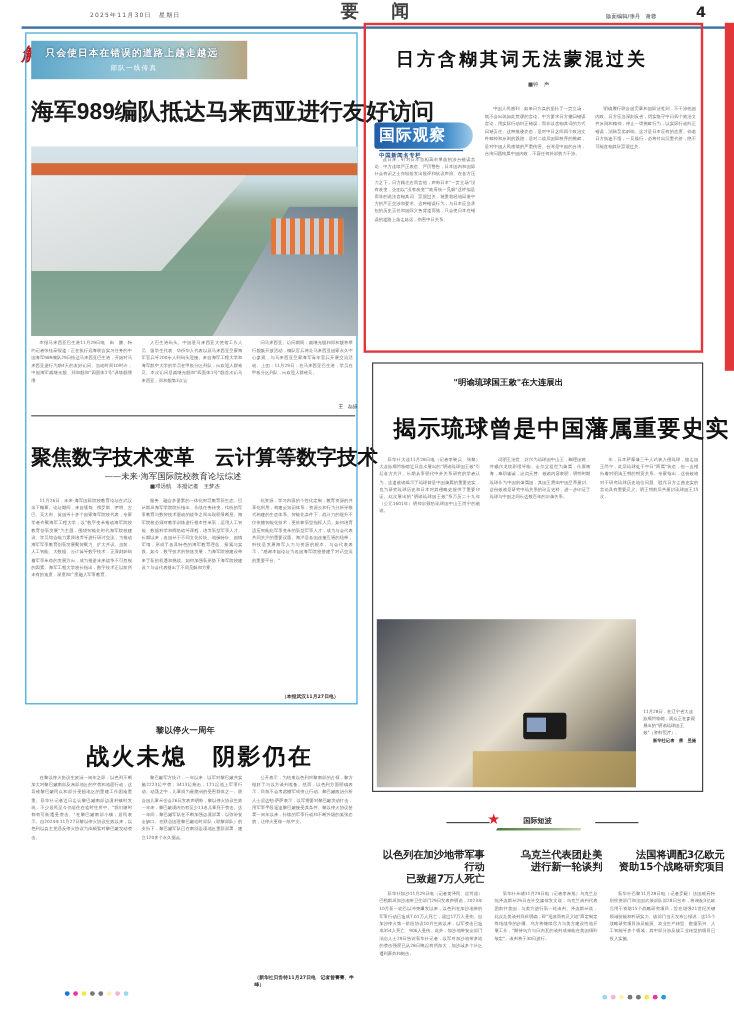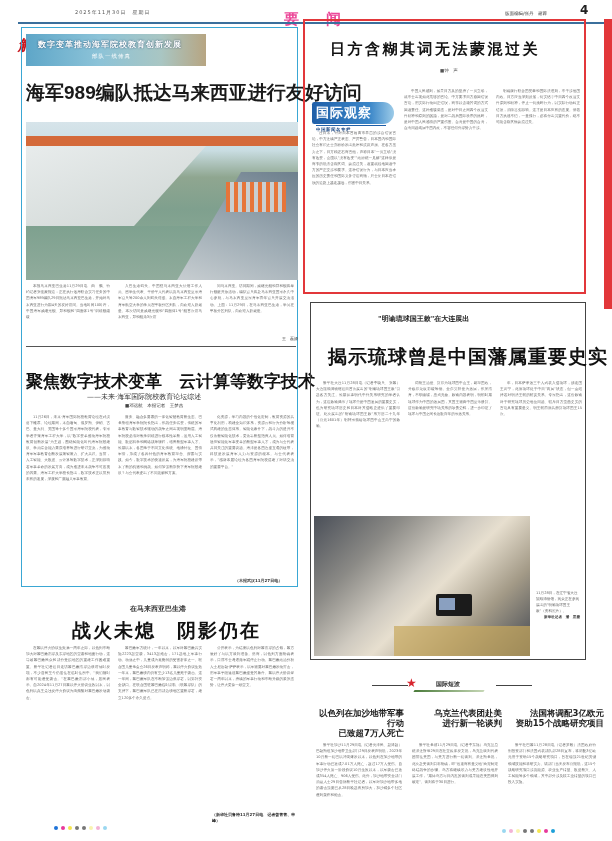--- a/index.html
+++ b/index.html
@@ -1,20 +1,20 @@
 <!DOCTYPE html>
 <html><head>
 <meta charset="utf-8">
 <style>
   * { box-sizing: border-box; margin: 0; padding: 0; }
   body { width: 612px; height: 841px; background: #fff; font-family: "DejaVu Sans", sans-serif; color: #333; position: relative; overflow: hidden; }
   .abs { position: absolute; }
   .masthead-logo { left: 18px; top: 4px; font-family: "DejaVu Serif", serif; font-style: italic; font-weight: bold; color: #c8161d; font-size: 15px; letter-spacing: 1px; margin-top: 32px; }
   .masthead-date { left: 75px; top: 9px; font-size: 5px; color: #555; letter-spacing: 1px; }
-  .section-title { left: 284px; top: 10px; font-size: 15px; font-weight: bold; color: #ec4899; letter-spacing: 6px; }
+  .section-title { left: 284px; top: 0; font-size: 15px; font-weight: bold; color: #404040; letter-spacing: 6px; }
   .editors { left: 505px; top: 11px; font-size: 4.5px; color: #333; }
   .page-num { left: 580px; top: 3px; font-size: 12px; font-weight: bold; color: #222; }
   .top-rule { left: 18px; top: 22px; width: 594px; height: 2px; background: #3b6f9c; }
   .text-col { font-size: 3.6px; line-height: 6.2px; color: #6a6a6a; text-align: justify; overflow: hidden; }
   .text-col p { text-indent: 7px; }
 
   
   .left-box { left: 21px; top: 27px; width: 277px; height: 560px; border: 1px solid #3aa7d4; }
   .banner { left: 26px; top: 34px; width: 180px; height: 32px; background: linear-gradient(90deg,#5ea6c8 0%,#8cc3d8 40%,#a9c6c3 75%,#b7a582 100%); }
   .banner-t1 { left: 38px; top: 39px; font-size: 8px; font-weight: bold; color: #fff; letter-spacing: 1px; text-shadow: 0 0 2px #246; }
@@ -72,21 +72,21 @@
 <div class="abs masthead-logo">解放军报</div>
 <div class="abs masthead-date">2025年11月30日　星期日</div>
 <div class="abs section-title">要　闻</div>
 <div class="abs editors">版面编辑/张丹　谢蓉</div>
 <div class="abs page-num">4</div>
 <div class="abs top-rule"></div>
 
 <div class="abs left-box"></div>
 
 <div class="abs banner"></div>
-<div class="abs banner-t1">数字变革推动海军院校教育创新发展</div>
+<div class="abs banner-t1">只会使日本在错误的道路上越走越远</div>
 <div class="abs banner-t2">部队一线传真</div>
 
 <div class="abs h-navy">海军989编队抵达马来西亚进行友好访问</div>
 
 <div class="abs photo1">
   <div class="water"></div>
   <div class="roof"></div>
   <div class="pier"></div>
   <div class="ship"></div>
   <div class="sailors"></div>
@@ -113,21 +113,21 @@
     <p>11月26日，未来·海军国际院校教育论坛在武汉落下帷幕。论坛期间，来自缅甸、俄罗斯、伊朗、古巴、意大利、英国等十多个国家海军院校代表，专家学者齐聚海军工程大学，以"数字变革推动海军院校教育创新发展"为主题，围绕智能化时代海军院校建设、学员综合能力素质培养等进行研讨交流，为推动海军军事教育创新发展聚智聚力、扩大共识。当前，人工智能、大数据、云计算等数字技术，正深刻影响着军事革命的发展方向，成为推进未来战争不可忽视的因素。海军工程大学校长指出，数字技术正以前所未有的速度，深度和广度融入军事教育。</p>
   </div>
 <div class="abs text-col" style="left:118px;top:414px;width:84px;height:165px;">
     <p>服务、融合多要素的一体化智慧教育新生态。巴基斯坦海军学院院长指出，作战任务转变，传统的军事教育与数智技术驱动的战争之间出现明显断层。海军院校必须对教学训练进行根本性革新，运用人工智能、数据科学和网络战等课程，培养新型军事人才。长期以来，各国基于不同文化传统、地缘特征、国情军情，形成了各具特色的海军教育理念、探索与实践。如今，数字技术的快速发展，为海军院校建设带来了新的机遇和挑战。如何加强新形势下海军院校建设？与会代表提出了不同见解和方案。</p>
   </div>
 <div class="abs text-col" style="left:210px;top:414px;width:84px;height:160px;">
     <p>化资源，学习内容的个性化定制，教育资源的共享化利用，构建全知识体系，资源云和行为分析等模式构建的生态体系。智能化条件下，战斗力的提升不仅依赖智能化技术，更依靠新型指挥人员。如何培育适应智能化军事变革的新型军事人才，成为与会代表共同关注的重要议题。海洋是各国连接互通的纽带，科技是发展海军人力与资源的根本。与会代表表示，"感谢本届论坛为各国海军院校搭建了对话交流的重要平台。"</p>
   </div>
 <div class="abs" style="left:235px;top:578px;font-size:4px;color:#333;font-weight:bold;">（本报武汉11月27日电）</div>
 
-<div class="abs h-gaza-kicker">在马来西亚巴生港</div>
+<div class="abs h-gaza-kicker">黎以停火一周年</div>
 <div class="abs h-gaza">战火未熄　阴影仍在</div>
 
 <div class="abs text-col" style="left:26px;top:645px;width:84px;height:180px;">
     <p>在黎以停火协议生效满一周年之际，以色列不断加大对黎巴嫩南部及东部地区的空袭和地面行动，这导致黎巴嫩民众和部分受损地区的重建工作困难重重。新华社记者近日走访黎巴嫩南部边境村镇时发现，不少居民至今仍居住在临时住所中。"我们随时都有可能遭受袭击。"在黎巴嫩南部小镇，居民表示。自2024年11月27日黎以停火协议生效以来，以色列以真主党违反停火协议为由频繁对黎巴嫩发动袭击。</p>
   </div>
 <div class="abs text-col" style="left:118px;top:645px;width:84px;height:180px;">
     <p>黎巴嫩军方统计，一年以来，以军对黎巴嫩共实施2223起空袭，3413起炮击，171起地上军事行动。动荡之中，儿童成为最脆弱的受害群体之一。联合国儿童基金会26日发表声明称，黎以停火协议生效一年来，黎巴嫩境内仍有至少13名儿童死于袭击。这一年间，黎巴嫩军队在不断加强边境部署，以弥补安全缺口。在联合国驻黎巴嫩临时部队（联黎部队）的支持下，黎巴嫩军队已在南部边境地区重新部署，建立120多个永久据点。</p>
   </div>
 <div class="abs text-col" style="left:210px;top:645px;width:84px;height:165px;">
     <p>公开表示，为结束以色列对黎南部的占领，黎方做好了与以方谈判准备。然而，以色列方面明确表示，目前不会考虑撤军或停止行动。黎巴嫩政治分析人士尼达勒·萨萨表示，以军需要对黎巴嫩发动打击，用军事手段逼迫黎巴嫩接受其条件。黎以停火协议签署一周年以来，持续的军事行动和不断升级的紧张态势，让停火更像一纸空文。</p>

